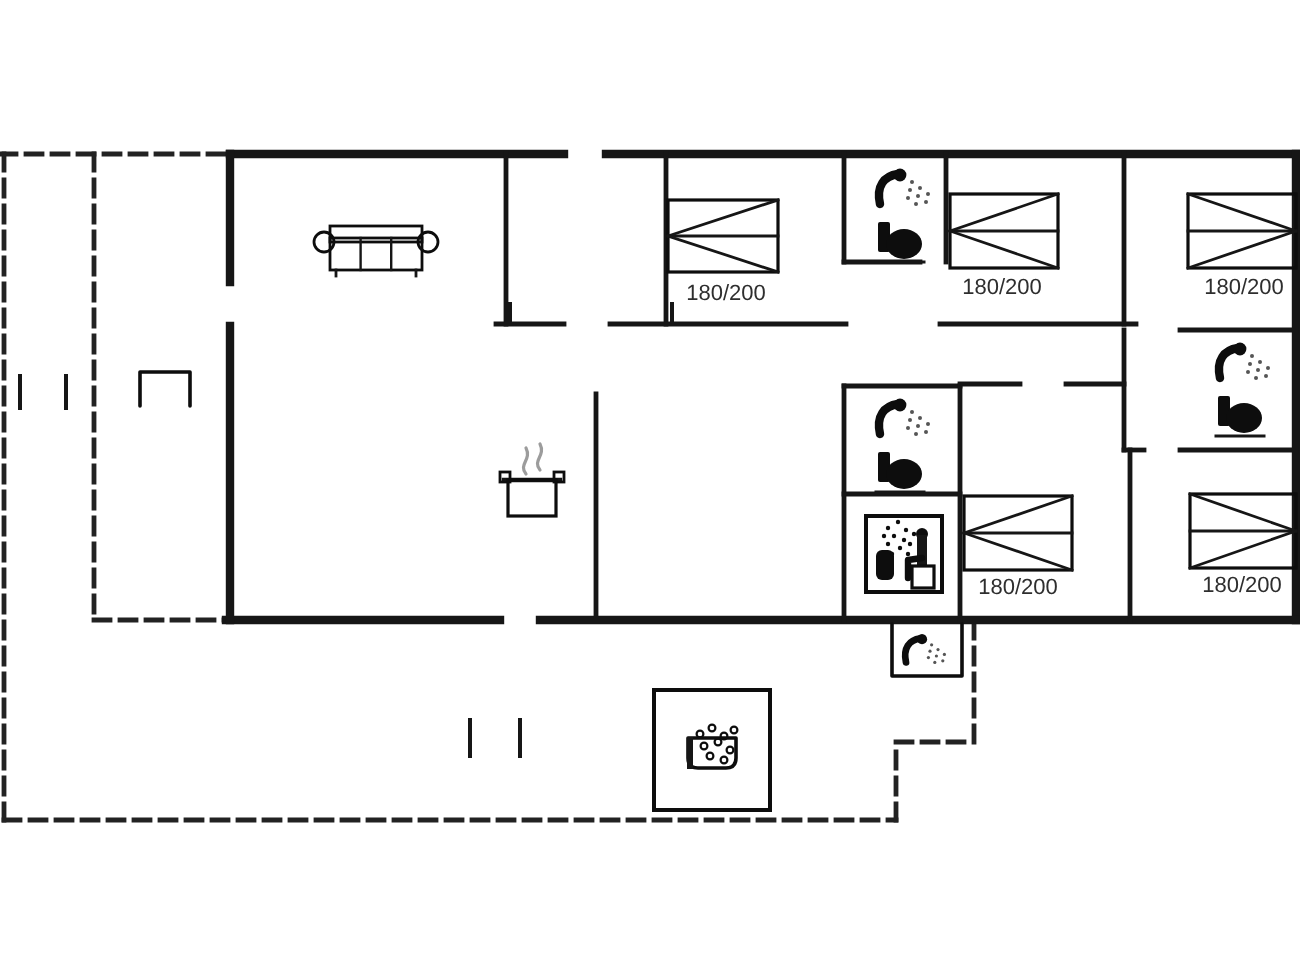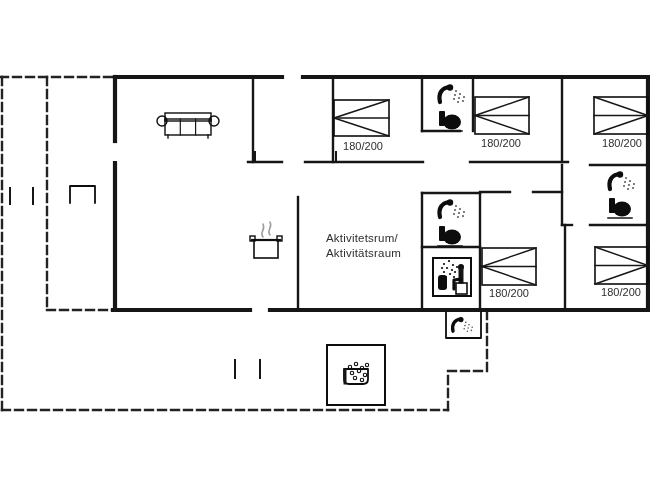--- a/index.html
+++ b/index.html
@@ -212,17 +212,13 @@
           <circle cx="359" cy="371" r="1.7" fill="none" stroke="#0d0d0d" stroke-width="1.1"></circle>
           <circle cx="365" cy="375" r="1.7" fill="none" stroke="#0d0d0d" stroke-width="1.1"></circle>
           <circle cx="355" cy="378" r="1.7" fill="none" stroke="#0d0d0d" stroke-width="1.1"></circle>
           <circle cx="362" cy="380" r="1.7" fill="none" stroke="#0d0d0d" stroke-width="1.1"></circle>
         </g>
         <g>
           <path d="M 70 203 L 70 186 L 95 186 L 95 203" fill="none" stroke="#0d0d0d" stroke-width="1.8" stroke-linecap="round" stroke-linejoin="round"></path>
         </g>
       </g>
     </svg>
-  <div class="room-label">
-    <div>Aktivitetsrum/</div>
-    <div>Aktivitätsraum</div>
-  </div>
 </div>
 
 </body></html>

